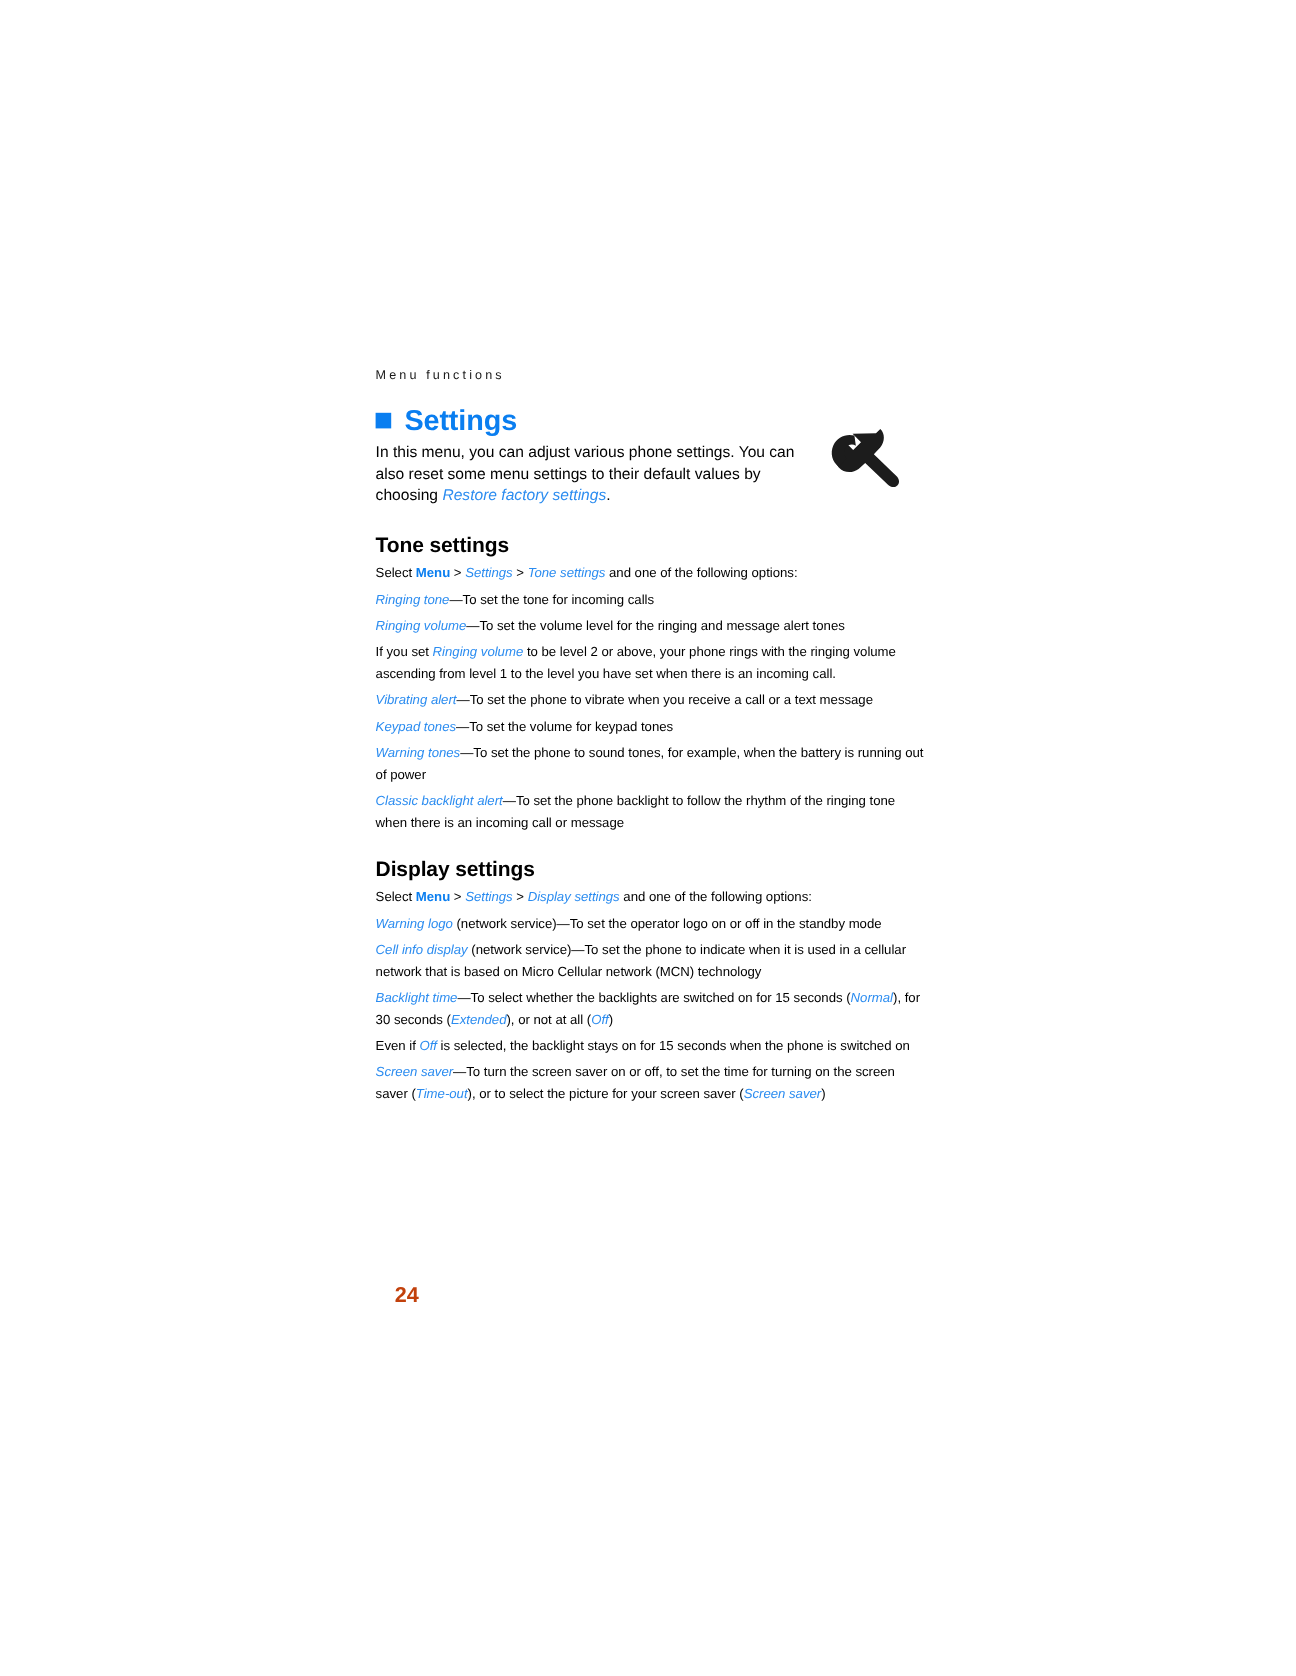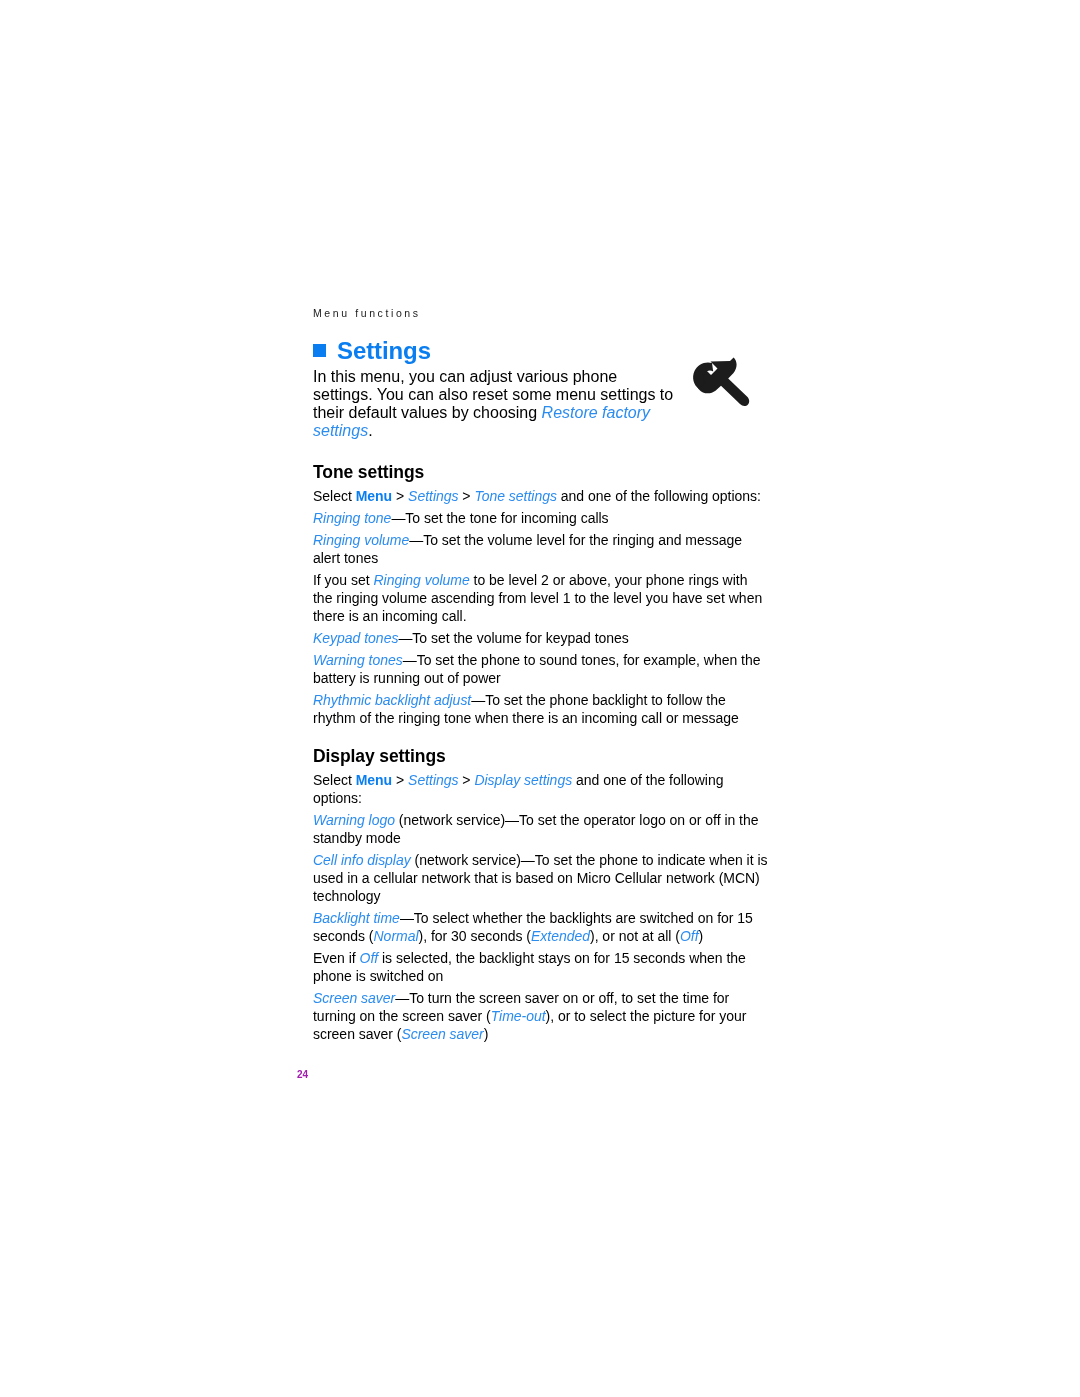--- a/index.html
+++ b/index.html
@@ -85,28 +85,28 @@
     margin: 19px 0 5px 0;
     line-height: 1.15;
     letter-spacing: -0.1px;
   }
   h2.section-heading.first-sec {
     margin-top: 22px;
   }
 
   
   p.body {
-    font-size: 14px;
+    font-size: 11px;
     line-height: 18px;
     margin: 0 0 4px 0;
     color: #000000;
     letter-spacing: -0.02px;
   }
   p.intro {
-    font-size: 16px;
+    font-size: 13px;
     line-height: 18px;
     margin: 0;
     width: 368px;
     color: #000000;
   }
 
   
   .ui-term {
     color: #2b8cf0;
     font-style: italic;
@@ -114,25 +114,25 @@
   .ui-menu {
     color: #0a7ef0;
     font-weight: 700;
     font-style: normal;
   }
   .sep { color: #000000; }
 
   
   .page-number {
     position: absolute;
-    left: 297px;
+    left: 329px;
     top: 1070px;
-    font-size: 10px;
-    font-weight: 700;
-    color: #a21caf;
+    font-size: 18px;
+    font-weight: 700;
+    color: #c2410c;
     line-height: 1;
   }
 </style>
 </head>
 <body>
 
 <div class="page">
 
   <div class="wrench-icon">
     <svg viewBox="0 0 62 50" width="62" height="50" aria-hidden="true">
@@ -178,27 +178,28 @@
     <h2 class="section-heading first-sec">Tone settings</h2>
 
     <p class="body"><span>Select </span><span class="ui-menu">Menu</span><span class="sep"> &gt; </span><span class="ui-term">Settings</span><span class="sep"> &gt; </span><span class="ui-term">Tone settings</span><span> and one of the following options:</span></p>
 
     <p class="body"><span class="ui-term">Ringing tone</span><span>—To set the tone for incoming calls</span></p>
 
     <p class="body"><span class="ui-term">Ringing volume</span><span>—To set the volume level for the ringing and message alert tones</span></p>
 
     <p class="body"><span>If you set </span><span class="ui-term">Ringing volume</span><span> to be level 2 or above, your phone rings with the ringing volume ascending from level 1 to the level you have set when there is an incoming call.</span></p>
 
+    <p class="body"><span class="ui-term">Vibrating alert</span><span>—To set the phone to vibrate when you receive a call or a text message</span></p>
 
 
     <p class="body"><span class="ui-term">Keypad tones</span><span>—To set the volume for keypad tones</span></p>
 
     <p class="body"><span class="ui-term">Warning tones</span><span>—To set the phone to sound tones, for example, when the battery is running out of power</span></p>
 
-    <p class="body"><span class="ui-term">Rhythmic backlight adjust</span><span>—To set the phone backlight to follow the rhythm of the ringing tone when there is an incoming call or message</span></p>
+    <p class="body"><span class="ui-term">Classic backlight alert</span><span>—To set the phone backlight to follow the rhythm of the ringing tone when there is an incoming call or message</span></p>
 
     <h2 class="section-heading">Display settings</h2>
 
     <p class="body"><span>Select </span><span class="ui-menu">Menu</span><span class="sep"> &gt; </span><span class="ui-term">Settings</span><span class="sep"> &gt; </span><span class="ui-term">Display settings</span><span> and one of the following options:</span></p>
 
 
 
     <p class="body"><span class="ui-term">Warning logo</span><span> (network service)—To set the operator logo on or off in the standby mode</span></p>
 
     <p class="body"><span class="ui-term">Cell info display</span><span> (network service)—To set the phone to indicate when it is used in a cellular network that is based on Micro Cellular network (MCN) technology</span></p>

